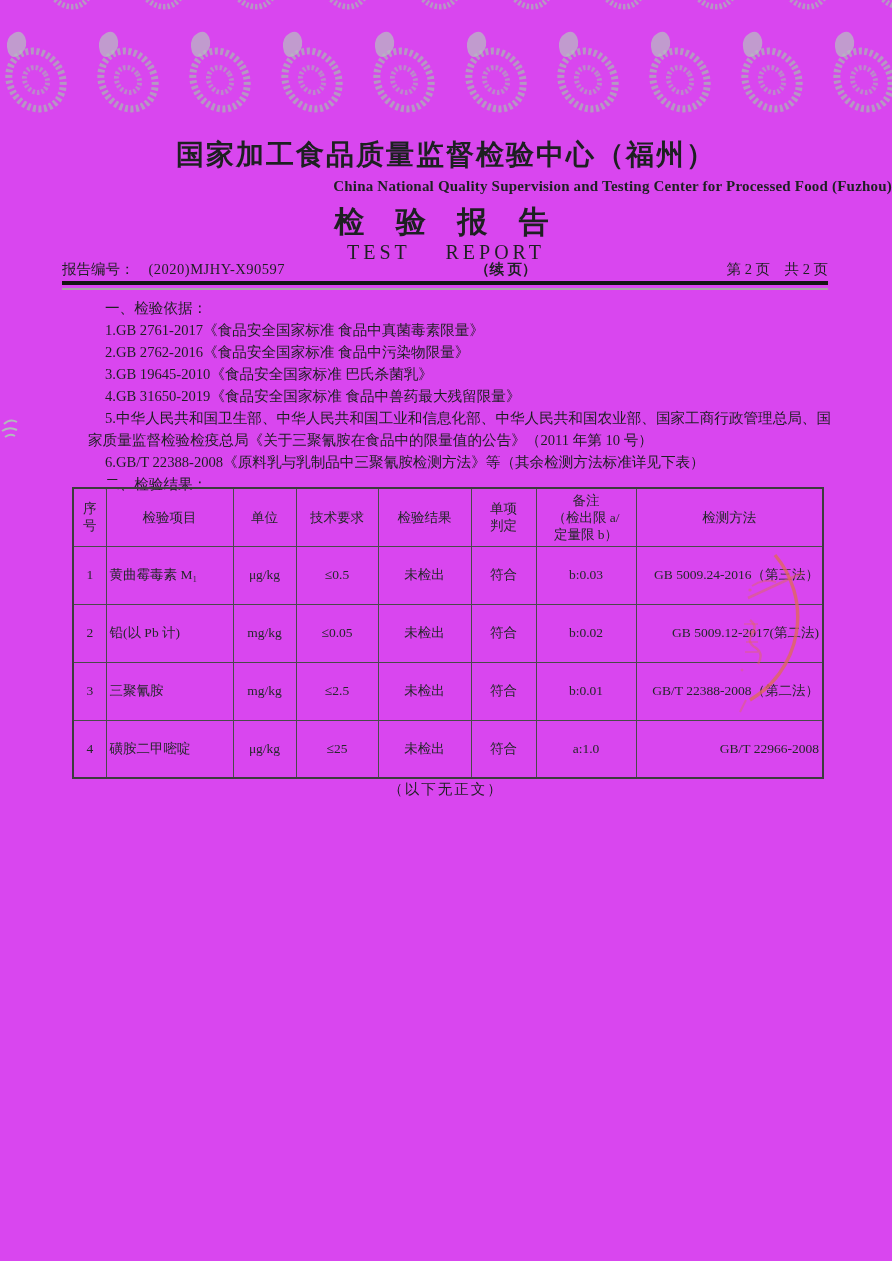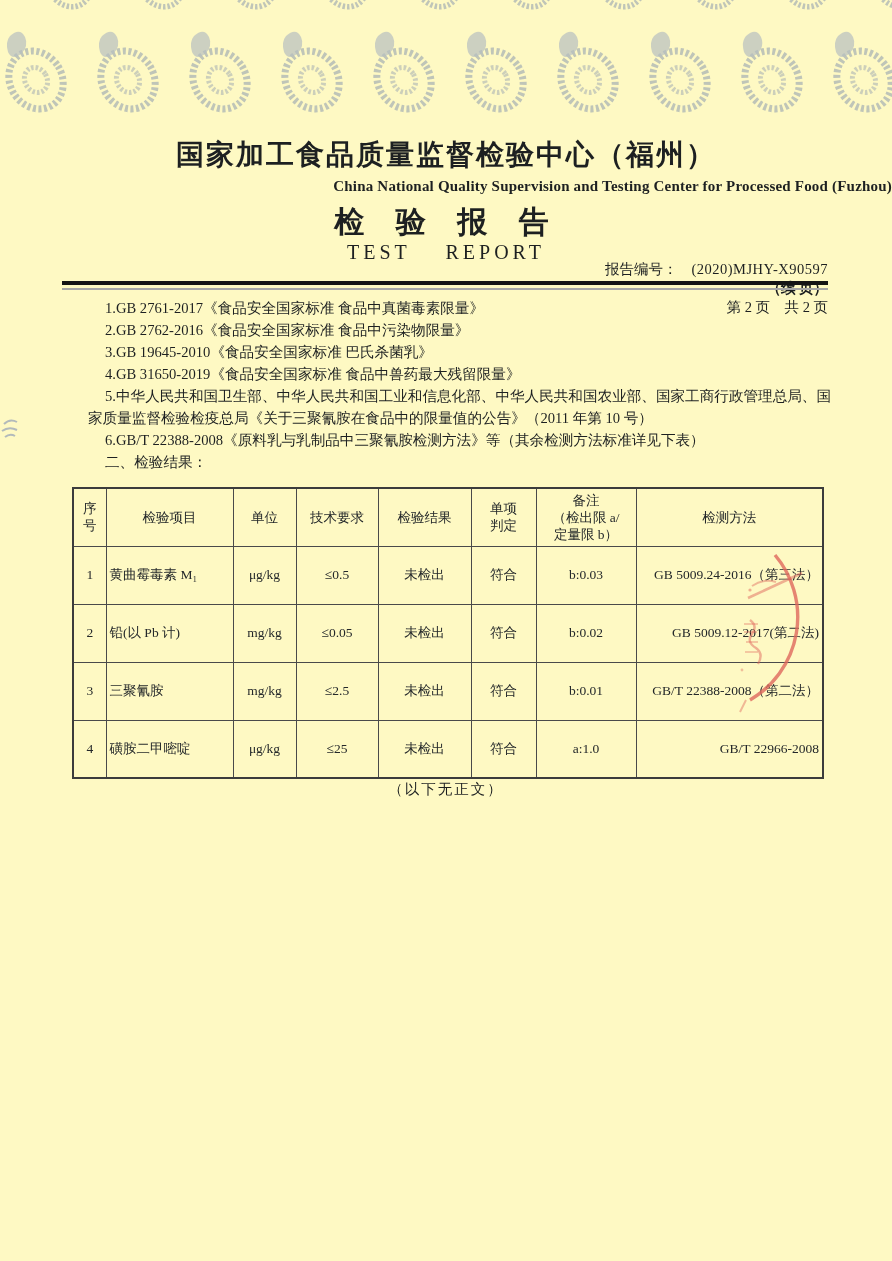--- a/index.html
+++ b/index.html
@@ -1,30 +1,30 @@
 <!DOCTYPE html>
 <html><head>
 <meta charset="utf-8">
 <style>
   html,body{margin:0;padding:0;background:#ffffff;}
   .page{
     position:relative;width:892px;height:1261px;margin:0 auto;
-    background:#fef9c3;overflow:hidden;
+    background:#d946ef;overflow:hidden;
     font-family:"Liberation Serif","DejaVu Serif",serif;
     color:#1d2021;
   }
   .abs{position:absolute;}
   .center{left:0;width:100%;text-align:center;}
 
   .org-cn{top:136px;font-size:28px;font-weight:bold;letter-spacing:2px;}
   .org-en{top:178px;font-size:15px;font-weight:bold;letter-spacing:0.2px;text-align:right;}
   .title-cn{top:202px;font-size:30px;font-weight:bold;letter-spacing:9px;word-spacing:6px;}
   .title-en{top:241px;font-size:20px;font-weight:normal;letter-spacing:4px;word-spacing:26px;}
 
-  .report-line{top:260px;left:62px;width:766px;display:flex;align-items:flex-end;font-size:14.5px;flex-direction:column;}
+  .report-line{top:260px;left:62px;width:766px;display:flex;align-items:flex-end;font-size:14.5px;}
   .report-line .left{white-space:nowrap;}
   .report-line .mid{flex:1;text-align:center;font-weight:bold;}
   .report-line .right{white-space:nowrap;}
   .report-no{margin-left:14px;letter-spacing:0.5px;}
 
   .rule{top:281px;left:62px;width:766px;height:3px;border-top:4px solid #141414;border-bottom:2px solid #a6a6a6;}
 
   .basis{top:297px;left:88px;width:747px;font-size:14.6px;line-height:22px;}
   .basis p{margin:0;text-indent:17px;}
 
@@ -98,20 +98,21 @@
     <span class="left">
       <span>报告编号：</span><span class="report-no">(2020)MJHY-X90597</span>
     </span>
     <span class="mid">（续 页）</span>
     <span class="right">第 2 页　共 2 页</span>
   </div>
 
   <div class="abs rule"></div>
 
   <div class="abs basis">
+    <p>一、检验依据：</p>
     <p>1.GB 2761-2017《食品安全国家标准 食品中真菌毒素限量》</p>
     <p>2.GB 2762-2016《食品安全国家标准 食品中污染物限量》</p>
     <p>3.GB 19645-2010《食品安全国家标准 巴氏杀菌乳》</p>
     <p>4.GB 31650-2019《食品安全国家标准 食品中兽药最大残留限量》</p>
     <p>5.中华人民共和国卫生部、中华人民共和国工业和信息化部、中华人民共和国农业部、国家工商行政管理总局、国家质量监督检验检疫总局《关于三聚氰胺在食品中的限量值的公告》（2011 年第 10 号）</p>
     <p>6.GB/T 22388-2008《原料乳与乳制品中三聚氰胺检测方法》等（其余检测方法标准详见下表）</p>
     <p>二、检验结果：</p>
   </div>
 
   <table class="results">

